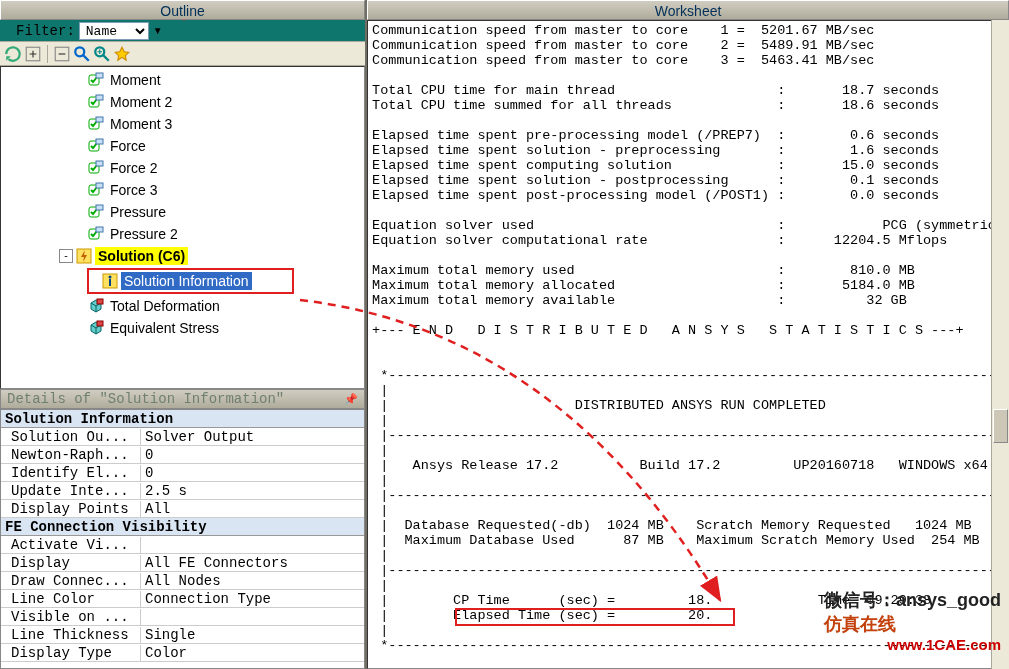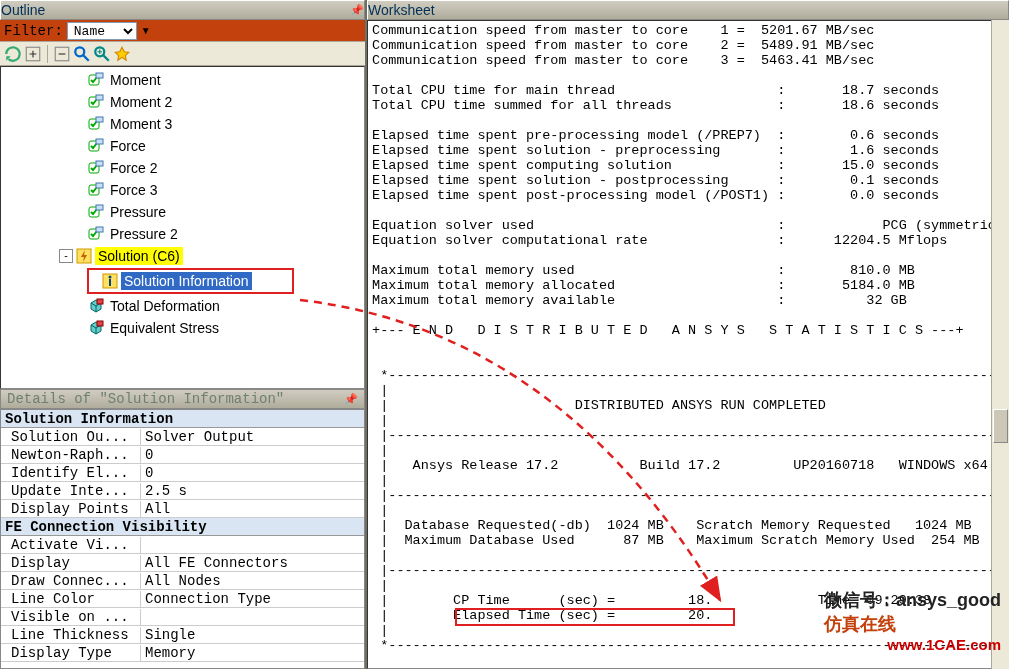--- a/index.html
+++ b/index.html
@@ -1,34 +1,34 @@
 <!DOCTYPE html>
 <html><head>
 <meta charset="utf-8">
 <style>
   * { box-sizing: border-box; margin: 0; padding: 0; }
   body { font-family: "Microsoft Sans Serif", Arial, sans-serif; font-size: 12px; background: #ece9d8; width: 1009px; height: 669px; overflow: hidden; position: relative; }
   .container { display: flex; width: 100%; height: 100%; }
   .left-panel { width: 407px; height: 100%; display: flex; flex-direction: column; border-right: 2px solid #716f64; }
   .right-panel { flex: 1; height: 100%; display: flex; flex-direction: column; }
-  .panel-header { background: linear-gradient(to bottom, #d0ccc0, #b0ac9c); color: #003058; font-size: 14px; padding: 2px 0; height: 20px; border: 1px solid #888; border-top: 1px solid #fff; border-left: 1px solid #fff; display: flex; align-items: center; justify-content: space-between; font-family: Verdana, sans-serif; }
+  .panel-header { background: linear-gradient(to bottom, #d0ccc0, #b0ac9c); color: #003058; font-size: 14px; padding: 2px 24px; height: 20px; border: 1px solid #888; border-top: 1px solid #fff; border-left: 1px solid #fff; display: flex; align-items: center; justify-content: space-between; font-family: Verdana, sans-serif; flex-direction: column; }
   .pin-icon { font-size: 11px; color: #444; }
-  .filter-bar { display: flex; align-items: center; gap: 4px; padding: 2px 4px; background: #c2410c; border-bottom: 1px solid #aca899; height: 22px; }
+  .filter-bar { display: flex; align-items: center; gap: 4px; padding: 2px 16px; background: #0f766e; border-bottom: 1px solid #aca899; height: 22px; }
   .filter-bar label { font-family: "Courier New", monospace; font-size: 14px; }
   .filter-select { font-family: "Courier New", monospace; font-size: 13px; border: 1px solid #7f9db9; background: #fff; padding: 0 2px; height: 18px; width: 70px; }
   .toolbar { display: flex; align-items: center; gap: 2px; padding: 2px 4px; background: #ece9d8; border-bottom: 1px solid #aca899; height: 24px; }
   .toolbar-sep { width: 1px; height: 18px; background: #aca899; margin: 0 3px; }
   .tb-icon { width: 18px; height: 18px; display: inline-flex; align-items: center; justify-content: center; }
   .tree-area { flex: 1; background: #fff; overflow: auto; padding: 2px 0; font-size: 14px; border: 1px inset #888; }
   .tree-row { display: flex; align-items: center; height: 22px; white-space: nowrap; }
   .tree-indent { display: inline-block; }
   .tree-toggle { width: 14px; height: 14px; border: 1px solid #888; background: #fff; display: inline-flex; align-items: center; justify-content: center; font-size: 10px; line-height: 1; margin-right: 2px; cursor: pointer; font-family: monospace; }
   .tree-icon { width: 18px; height: 16px; display: inline-flex; align-items: center; justify-content: center; margin-right: 2px; }
   .tree-label { padding: 1px 3px; }
-  .highlight-yellow { background: #ffff00; font-weight: normal; }
+  .highlight-yellow { background: #ffff00; font-weight: bold; }
   .sel-blue .tree-label { background: #316ac5; color: #fff; }
   .details-header { background: linear-gradient(to bottom, #d0ccc0, #b0ac9c); color: #8a9a8a; font-size: 14px; padding: 2px 6px; height: 20px; border: 1px solid #888; font-family: "Courier New", monospace; display:flex; align-items:center; justify-content:space-between;}
   .details-grid { background: #fff; border: 1px solid #888; overflow: auto; flex: 0 0 auto; height: 260px; font-family: "Courier New", monospace; font-size: 14px; }
   .grid-row { display: flex; border-bottom: 1px solid #ccc; height: 18px; align-items: center; }
   .grid-cat { background: #d9e5f3; font-weight: bold; padding-left: 4px; border-bottom: 1px solid #999;}
   .grid-key { width: 140px; padding-left: 10px; border-right: 1px solid #ccc; overflow: hidden; text-overflow: ellipsis; white-space: nowrap; font-family: Liberation Mono, monospace; }
   .grid-val { flex: 1; padding-left: 4px; overflow: hidden; white-space: nowrap; }
   .worksheet-body { flex: 1; background: #fff; border: 1px inset #888; font-family: "Courier New", monospace; font-size: 13.5px; line-height: 15px; white-space: pre; overflow: hidden; padding: 2px 4px; color: #000; position: relative; }
   .scrollbar-v { position: absolute; right: 0; top: 20px; width: 18px; bottom: 0; background: #ece9d8; border-left: 1px solid #aca899; }
   .scroll-thumb { position: absolute; left: 1px; width: 15px; background: #cdc7b8; border: 1px solid #fff; border-right-color:#888; border-bottom-color:#888; top: 60%; height: 34px; }
@@ -265,21 +265,21 @@
         <div class="grid-row">
           <div class="grid-key">Visible on ...</div>
           <div class="grid-val"></div>
         </div>
         <div class="grid-row">
           <div class="grid-key">Line Thickness</div>
           <div class="grid-val">Single</div>
         </div>
         <div class="grid-row">
           <div class="grid-key">Display Type</div>
-          <div class="grid-val">Memory</div>
+          <div class="grid-val">Color</div>
         </div>
       </div>
   </div>
 
   <div class="right-panel" style="position:relative;">
     <div class="panel-header">
       <span>Worksheet</span>
     </div>
     <div class="worksheet-body" id="wsbody">Communication speed from master to core    1 =  5201.67 MB/sec
 Communication speed from master to core    2 =  5489.91 MB/sec

